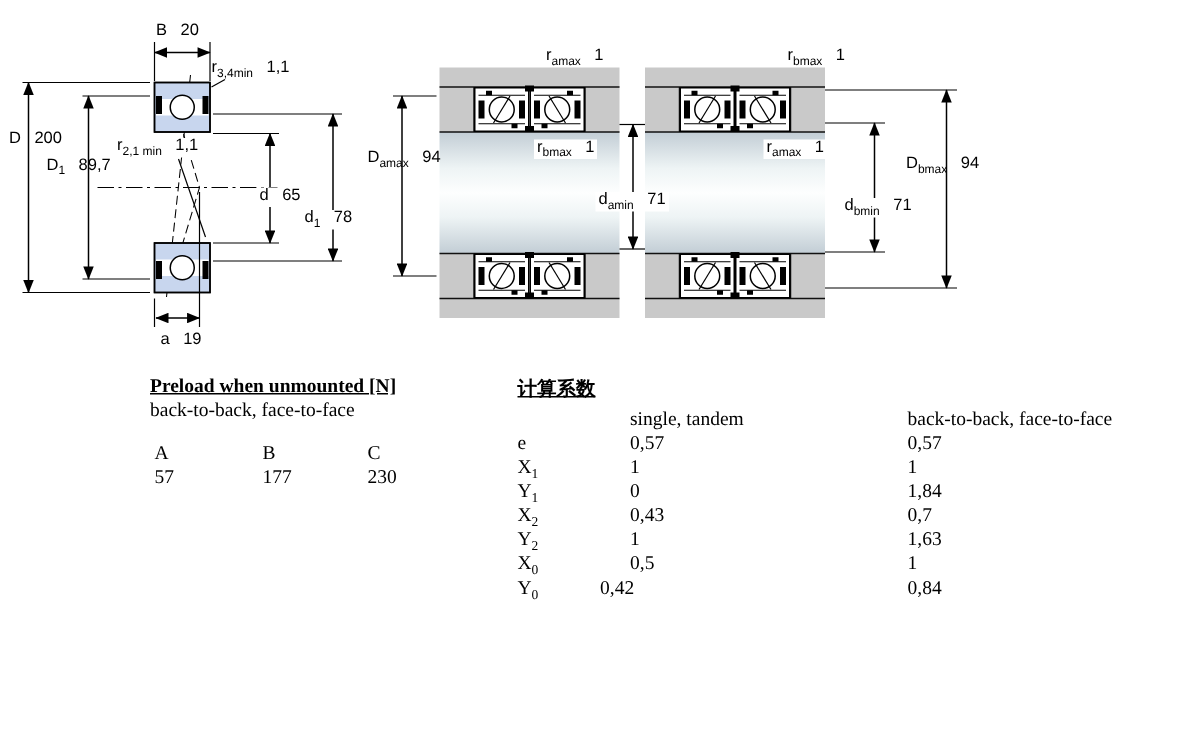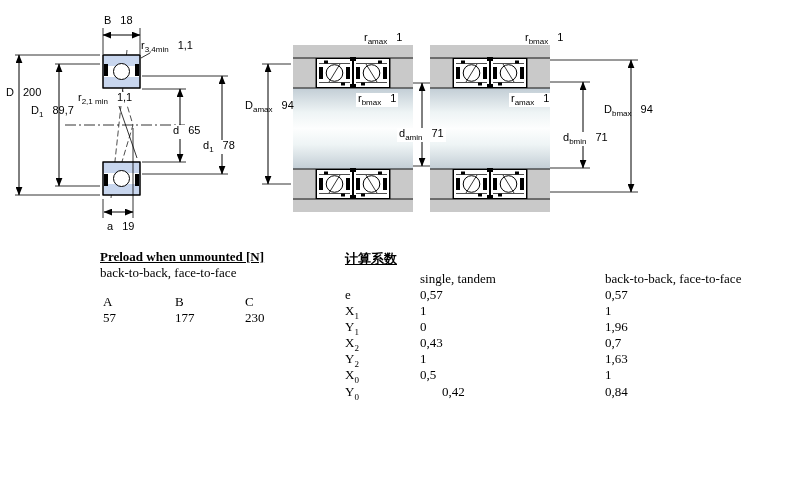--- a/index.html
+++ b/index.html
@@ -147,21 +147,21 @@
         <line x1="550" y1="82" x2="590" y2="82"></line>
         <line x1="550" y1="168" x2="590" y2="168"></line>
       </g>
       <g stroke="#000" stroke-width="1" marker-start="url(#arr)" marker-end="url(#arr)">
         <line x1="631" y1="60" x2="631" y2="192"></line>
         <line x1="583" y1="82" x2="583" y2="168"></line>
       </g>
     </g>
   </svg>
 
-  <div class="lbl" style="left:104px;top:15px"><span>B</span><sub></sub><span class="val">18</span></div>
+  <div class="lbl" style="left:104px;top:15px"><span>B</span><sub></sub><span class="val">20</span></div>
   <div class="lbl" style="left:141px;top:40px"><span>r</span><sub>3,4min</sub><span class="val">1,1</span></div>
   <div class="lbl" style="left:6px;top:87px"><span>D</span><sub></sub><span class="val">200</span></div>
   <div class="lbl" style="left:31px;top:105px"><span>D</span><sub>1</sub><span class="val">89,7</span></div>
   <div class="lbl wbg" style="left:76px;top:92px"><span>r</span><sub>2,1 min</sub><span class="val">1,1</span></div>
   <div class="lbl wbg" style="left:171px;top:125px"><span>d</span><sub></sub><span class="val">65</span></div>
   <div class="lbl wbg" style="left:201px;top:140px"><span>d</span><sub>1</sub><span class="val">78</span></div>
   <div class="lbl" style="left:107px;top:221px"><span>a</span><sub></sub><span class="val">19</span></div>
 
   <div class="lbl" style="left:364px;top:32px"><span>r</span><sub>amax</sub><span class="val">1</span></div>
   <div class="lbl wbg" style="left:356px;top:93px"><span>r</span><sub>bmax</sub><span class="val">1</span></div>
@@ -195,37 +195,37 @@
       <span class="cell ser" style="left:605px;top:287px">0,57</span>
     </div>
     <div>
       <span class="cell ser" style="left:345px;top:303px"><span>X</span><sub>1</sub></span>
       <span class="cell ser" style="left:420px;top:303px">1</span>
       <span class="cell ser" style="left:605px;top:303px">1</span>
     </div>
     <div>
       <span class="cell ser" style="left:345px;top:319px"><span>Y</span><sub>1</sub></span>
       <span class="cell ser" style="left:420px;top:319px">0</span>
-      <span class="cell ser" style="left:605px;top:319px">1,96</span>
+      <span class="cell ser" style="left:605px;top:319px">1,84</span>
     </div>
     <div>
       <span class="cell ser" style="left:345px;top:335px"><span>X</span><sub>2</sub></span>
       <span class="cell ser" style="left:420px;top:335px">0,43</span>
       <span class="cell ser" style="left:605px;top:335px">0,7</span>
     </div>
     <div>
       <span class="cell ser" style="left:345px;top:351px"><span>Y</span><sub>2</sub></span>
       <span class="cell ser" style="left:420px;top:351px">1</span>
       <span class="cell ser" style="left:605px;top:351px">1,63</span>
     </div>
     <div>
       <span class="cell ser" style="left:345px;top:367px"><span>X</span><sub>0</sub></span>
       <span class="cell ser" style="left:420px;top:367px">0,5</span>
       <span class="cell ser" style="left:605px;top:367px">1</span>
     </div>
     <div>
       <span class="cell ser" style="left:345px;top:384px"><span>Y</span><sub>0</sub></span>
-      <span class="cell ser" style="left:442px;top:384px">0,42</span>
+      <span class="cell ser" style="left:400px;top:384px">0,42</span>
       <span class="cell ser" style="left:605px;top:384px">0,84</span>
     </div>
   </div>
 
 </div>
 
 </body></html>

